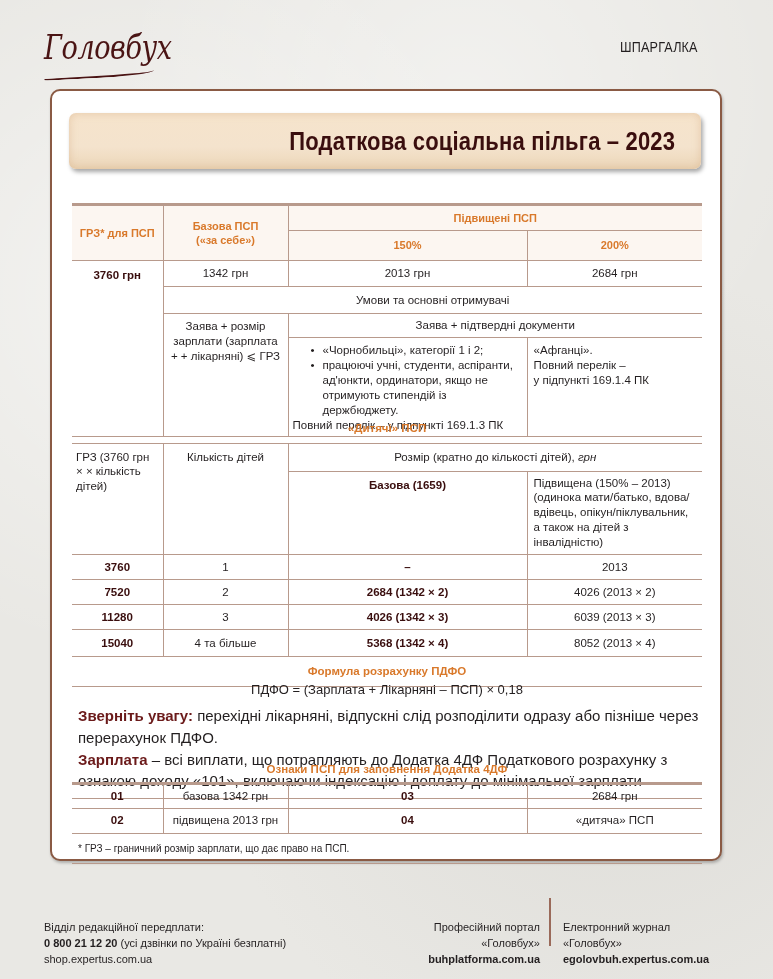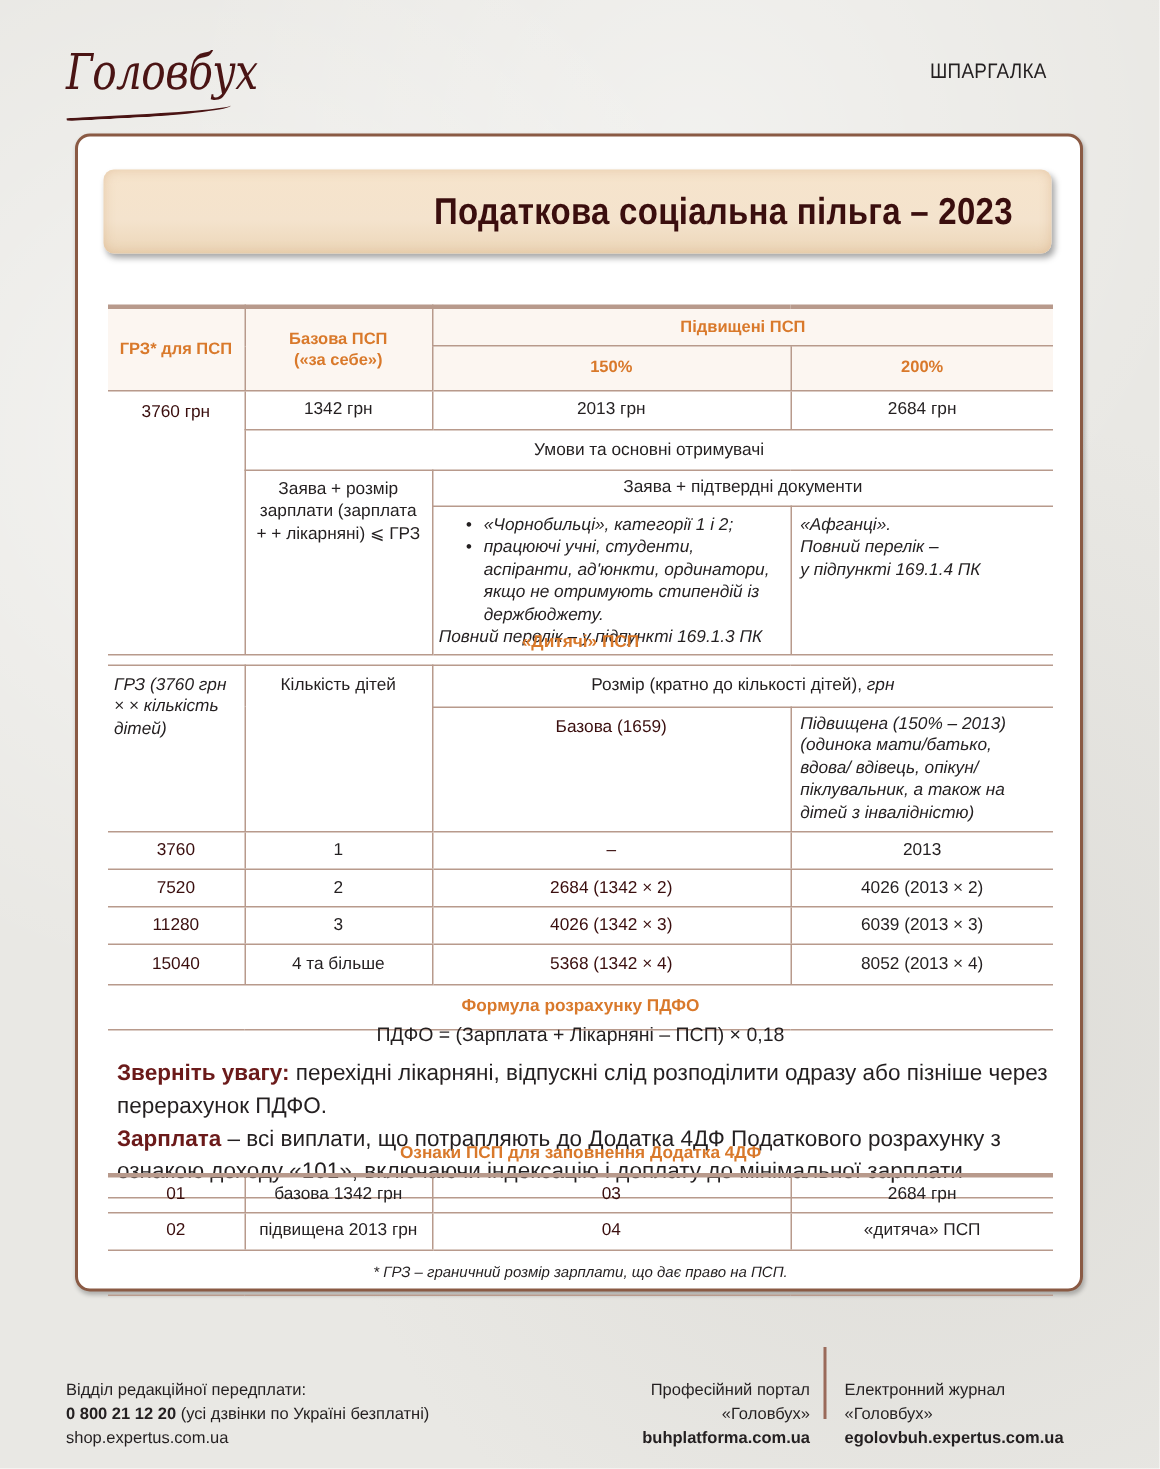--- a/index.html
+++ b/index.html
@@ -51,33 +51,33 @@
   td, th {
     font-size: 11.5px; color: #231f20; text-align: center; vertical-align: middle;
     font-weight: normal; line-height: 1.3;
   }
   .t1 { top: 112px; }
   .t1 th { color: #d9792b; font-weight: bold; font-size: 11px; }
   .t1 thead tr { background: #fcf6f1; }
   .border-top-main { border-top: 3px solid #b89a8c; }
   .hl { border-bottom: 1.5px solid #b89a8c; }
   .vl { border-left: 1.5px solid #b89a8c; }
-  .bold { font-weight: normal; }
+  .bold { font-weight: bold; }
   .dark { color: #3a0e0e; }
-  .left { text-align: left; font-style: italic; }
+  .left { text-align: left; }
   .top { vertical-align: top; }
   ul.bullets { list-style: none; text-align: left; padding-left: 18px; }
   ul.bullets li { position: relative; padding-left: 12px; }
   ul.bullets li::before { content: "•"; position: absolute; left: 0; top: 0; }
   .section-head { text-align: center; color: #d9792b; font-weight: bold; font-size: 11.5px; }
   .formula-block { position: absolute; left: 20px; width: 630px; }
   .formula { text-align: center; font-size: 13px; padding: 8px 0 8px; }
   .notes { font-size: 15px; line-height: 1.45; padding: 0 0 6px 6px; }
   .notes .lbl { color: #6b1a1a; font-weight: bold; }
-  .footnote { font-size: 10px; padding: 8px 6px; text-align: center; }
+  .footnote { font-size: 10px; padding: 8px 6px; }
   .footer { position: absolute; top: 896px; font-size: 11px; line-height: 1.45; color: #231f20; margin-top: 24px; }
   .footer b { font-weight: bold; }
   .footer-left { left: 44px; }
   .footer-mid { left: 410px; width: 130px; text-align: right; }
   .footer-divider { position: absolute; left: 549px; top: 898px; width: 1.5px; height: 48px; background: #9a6a5a; }
   .footer-right { left: 563px; }
 </style>
 </head>
 <body>
 

